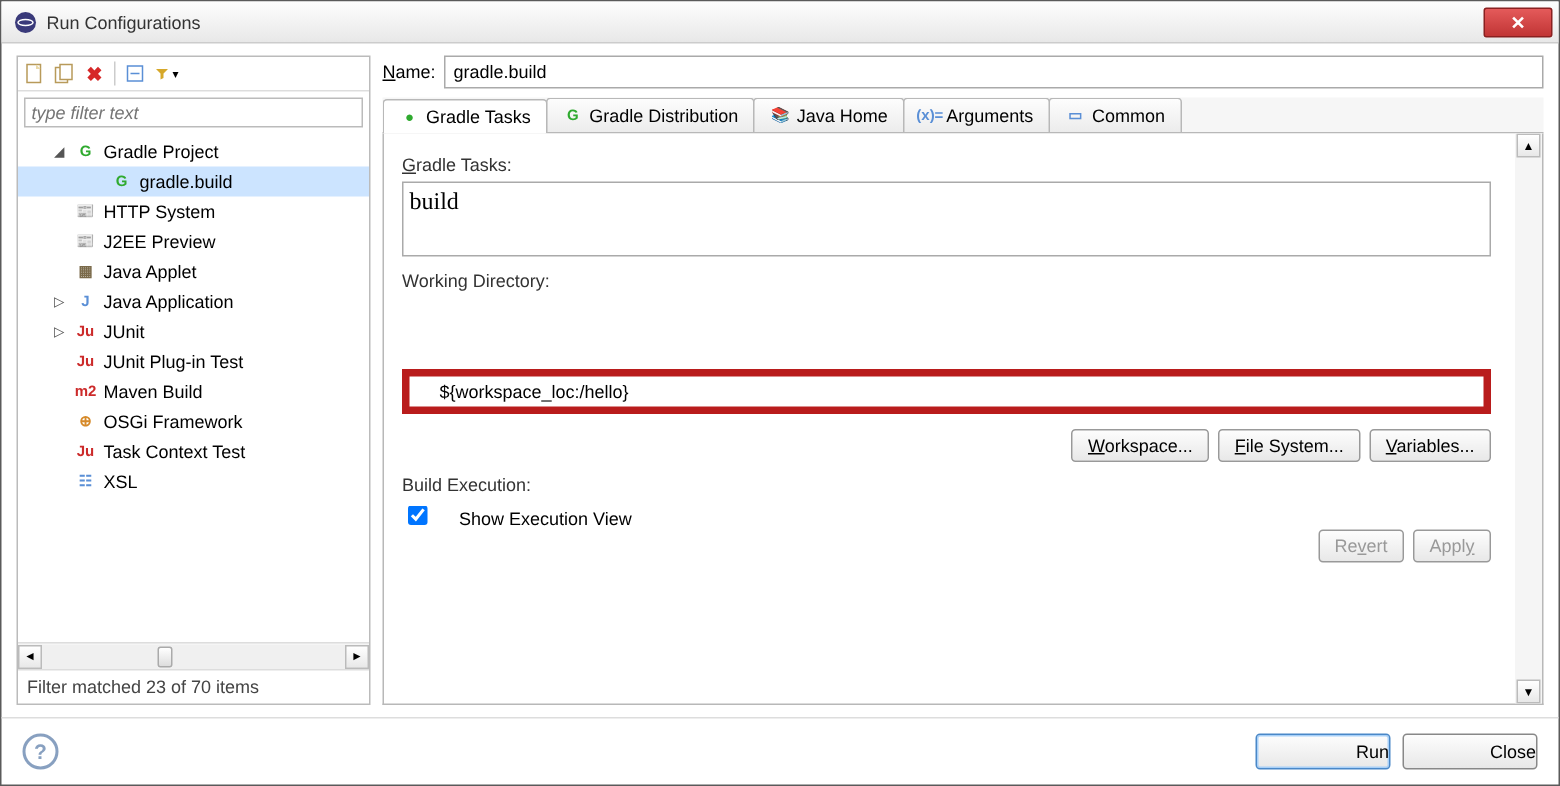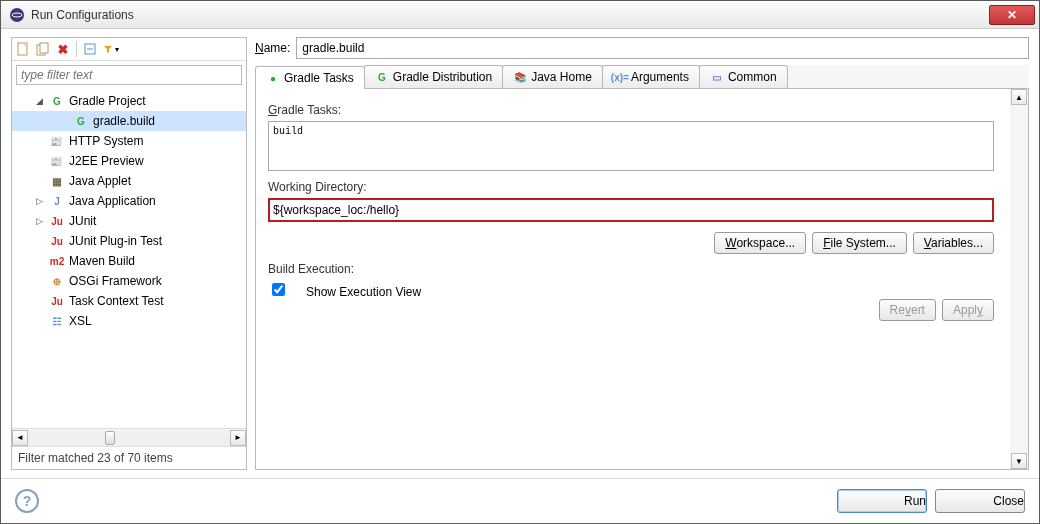--- a/index.html
+++ b/index.html
@@ -37,22 +37,22 @@
 .name-input { flex: 1; padding: 3px 5px; border: 1px solid #aaa; }
 .tabstrip { display: flex; border-bottom: 1px solid #b8b8b8; background: #f6f6f6; }
 .tab { padding: 4px 10px; border: 1px solid #b8b8b8; border-bottom: none; background: linear-gradient(#fdfdfd,#ececec); margin-right: -1px; display: flex; align-items: center; gap: 4px; cursor: pointer; border-radius: 3px 3px 0 0; }
 .tab.active { background: #fff; position: relative; top: 1px; }
 .tab-icon { width: 14px; height: 14px; display: inline-flex; align-items: center; justify-content: center; font-size: 10px; font-weight: bold; }
 .tab-content { flex: 1; border: 1px solid #b8b8b8; border-top: none; padding: 8px 12px; background: #fff; position: relative; overflow: auto; }
 .vscroll { position: absolute; right: 0; top: 0; bottom: 0; width: 18px; background: #f5f5f5; display: flex; flex-direction: column; }
 .vscroll-btn { width: 16px; height: 16px; border: 1px solid #bbb; background: linear-gradient(#fff,#e8e8e8); display: flex; align-items: center; justify-content: center; font-size: 8px; margin: 0 auto; }
 .vscroll-track { flex: 1; }
 .section-label { margin: 6px 0 4px; color: #333; }
-.textarea { width: calc(100% - 22px); height: 50px; border: 1px solid #aaa; padding: 4px; resize: none; font-family: Liberation Mono, monospace; font-size: 10px; overflow-y: scroll; }
-.text-input { width: calc(100% - 22px); padding: 3px 3px; border: 2px solid #b91c1c; }
+.textarea { width: calc(100% - 22px); height: 50px; border: 1px solid #aaa; padding: 4px; resize: none; font-family: Liberation Serif, serif; font-size: 16px; overflow-y: scroll; }
+.text-input { width: calc(100% - 22px); padding: 3px 20px; border: 5px solid #b91c1c; margin-top: 48px; }
 .btn-row { display: flex; justify-content: flex-end; gap: 6px; margin: 10px 22px 8px 0; }
 .btn { padding: 3px 10px; border: 1px solid #999; background: linear-gradient(#fdfdfd,#e8e8e8); border-radius: 3px; cursor: pointer; }
 .btn:disabled { color: #999; cursor: default; }
 .checkbox-row { display: flex; align-items: flex-end; gap: 18px; margin-top: 4px; }
 .apply-row { margin-top: auto; }
 .footer { padding: 10px 14px; display: flex; align-items: center; border-top: 1px solid #ddd; }
 .help-icon { width: 24px; height: 24px; border: 2px solid #88a0c0; border-radius: 50%; display: flex; align-items: center; justify-content: center; color: #88a0c0; font-weight: bold; font-size: 14px; cursor: pointer; }
 .footer-btns { margin-left: auto; display: flex; gap: 8px; }
 .footer-btn { width: 90px; padding: 4px 0; border: 1px solid #888; background: linear-gradient(#fdfdfd,#e8e8e8); border-radius: 3px; cursor: pointer; text-align: right; }
 .footer-btn.primary { border: 1px solid #4a88c8; box-shadow: 0 0 0 1px #a8d0f8 inset; }

